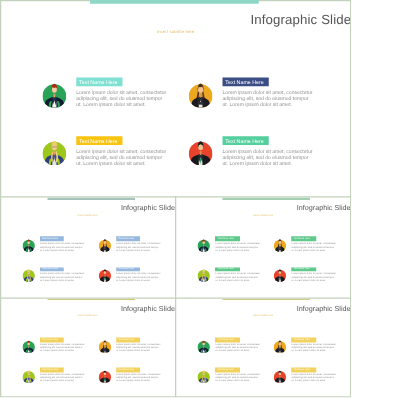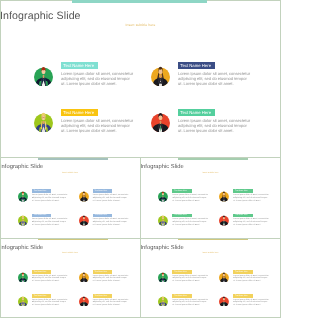--- a/index.html
+++ b/index.html
@@ -2,21 +2,21 @@
 <html><head>
 <meta charset="utf-8">
 <style>
   html,body{margin:0;padding:0;}
   body{width:281px;height:318px;background:#ffffff;font-family:"Liberation Sans",sans-serif;overflow:hidden;-webkit-font-smoothing:antialiased;text-rendering:geometricPrecision;}
   .deck{position:relative;width:281px;height:318px;box-sizing:border-box;background:#fff;}
   .frame{position:absolute;left:0;top:0;right:0;bottom:0;border:1px solid #c2d2bd;pointer-events:none;z-index:9;}
 
   .slide{position:absolute;box-sizing:border-box;background:#fff;overflow:hidden;}
   .accent{position:absolute;top:0;z-index:10;}
-  .s-title{position:absolute;left:0;width:100%;text-align:left;color:#555555;font-weight:400;white-space:nowrap;}
+  .s-title{position:absolute;left:0;width:100%;text-align:right;color:#555555;font-weight:400;white-space:nowrap;}
   .s-sub{position:absolute;left:0;width:100%;text-align:center;color:#e2ba63;white-space:nowrap;}
 
   .av{position:absolute;}
   .badge{position:absolute;color:#ffffff;display:flex;align-items:center;justify-content:flex-start;overflow:hidden;box-sizing:border-box;}
   .badge span{display:block;white-space:nowrap;flex:0 0 auto;}
   .body{position:absolute;color:#919191;}
   .body .ln{display:block;white-space:nowrap;}
 
   
   .hero .s-title{font-size:10.6px;top:9.5px;letter-spacing:.1px;}

